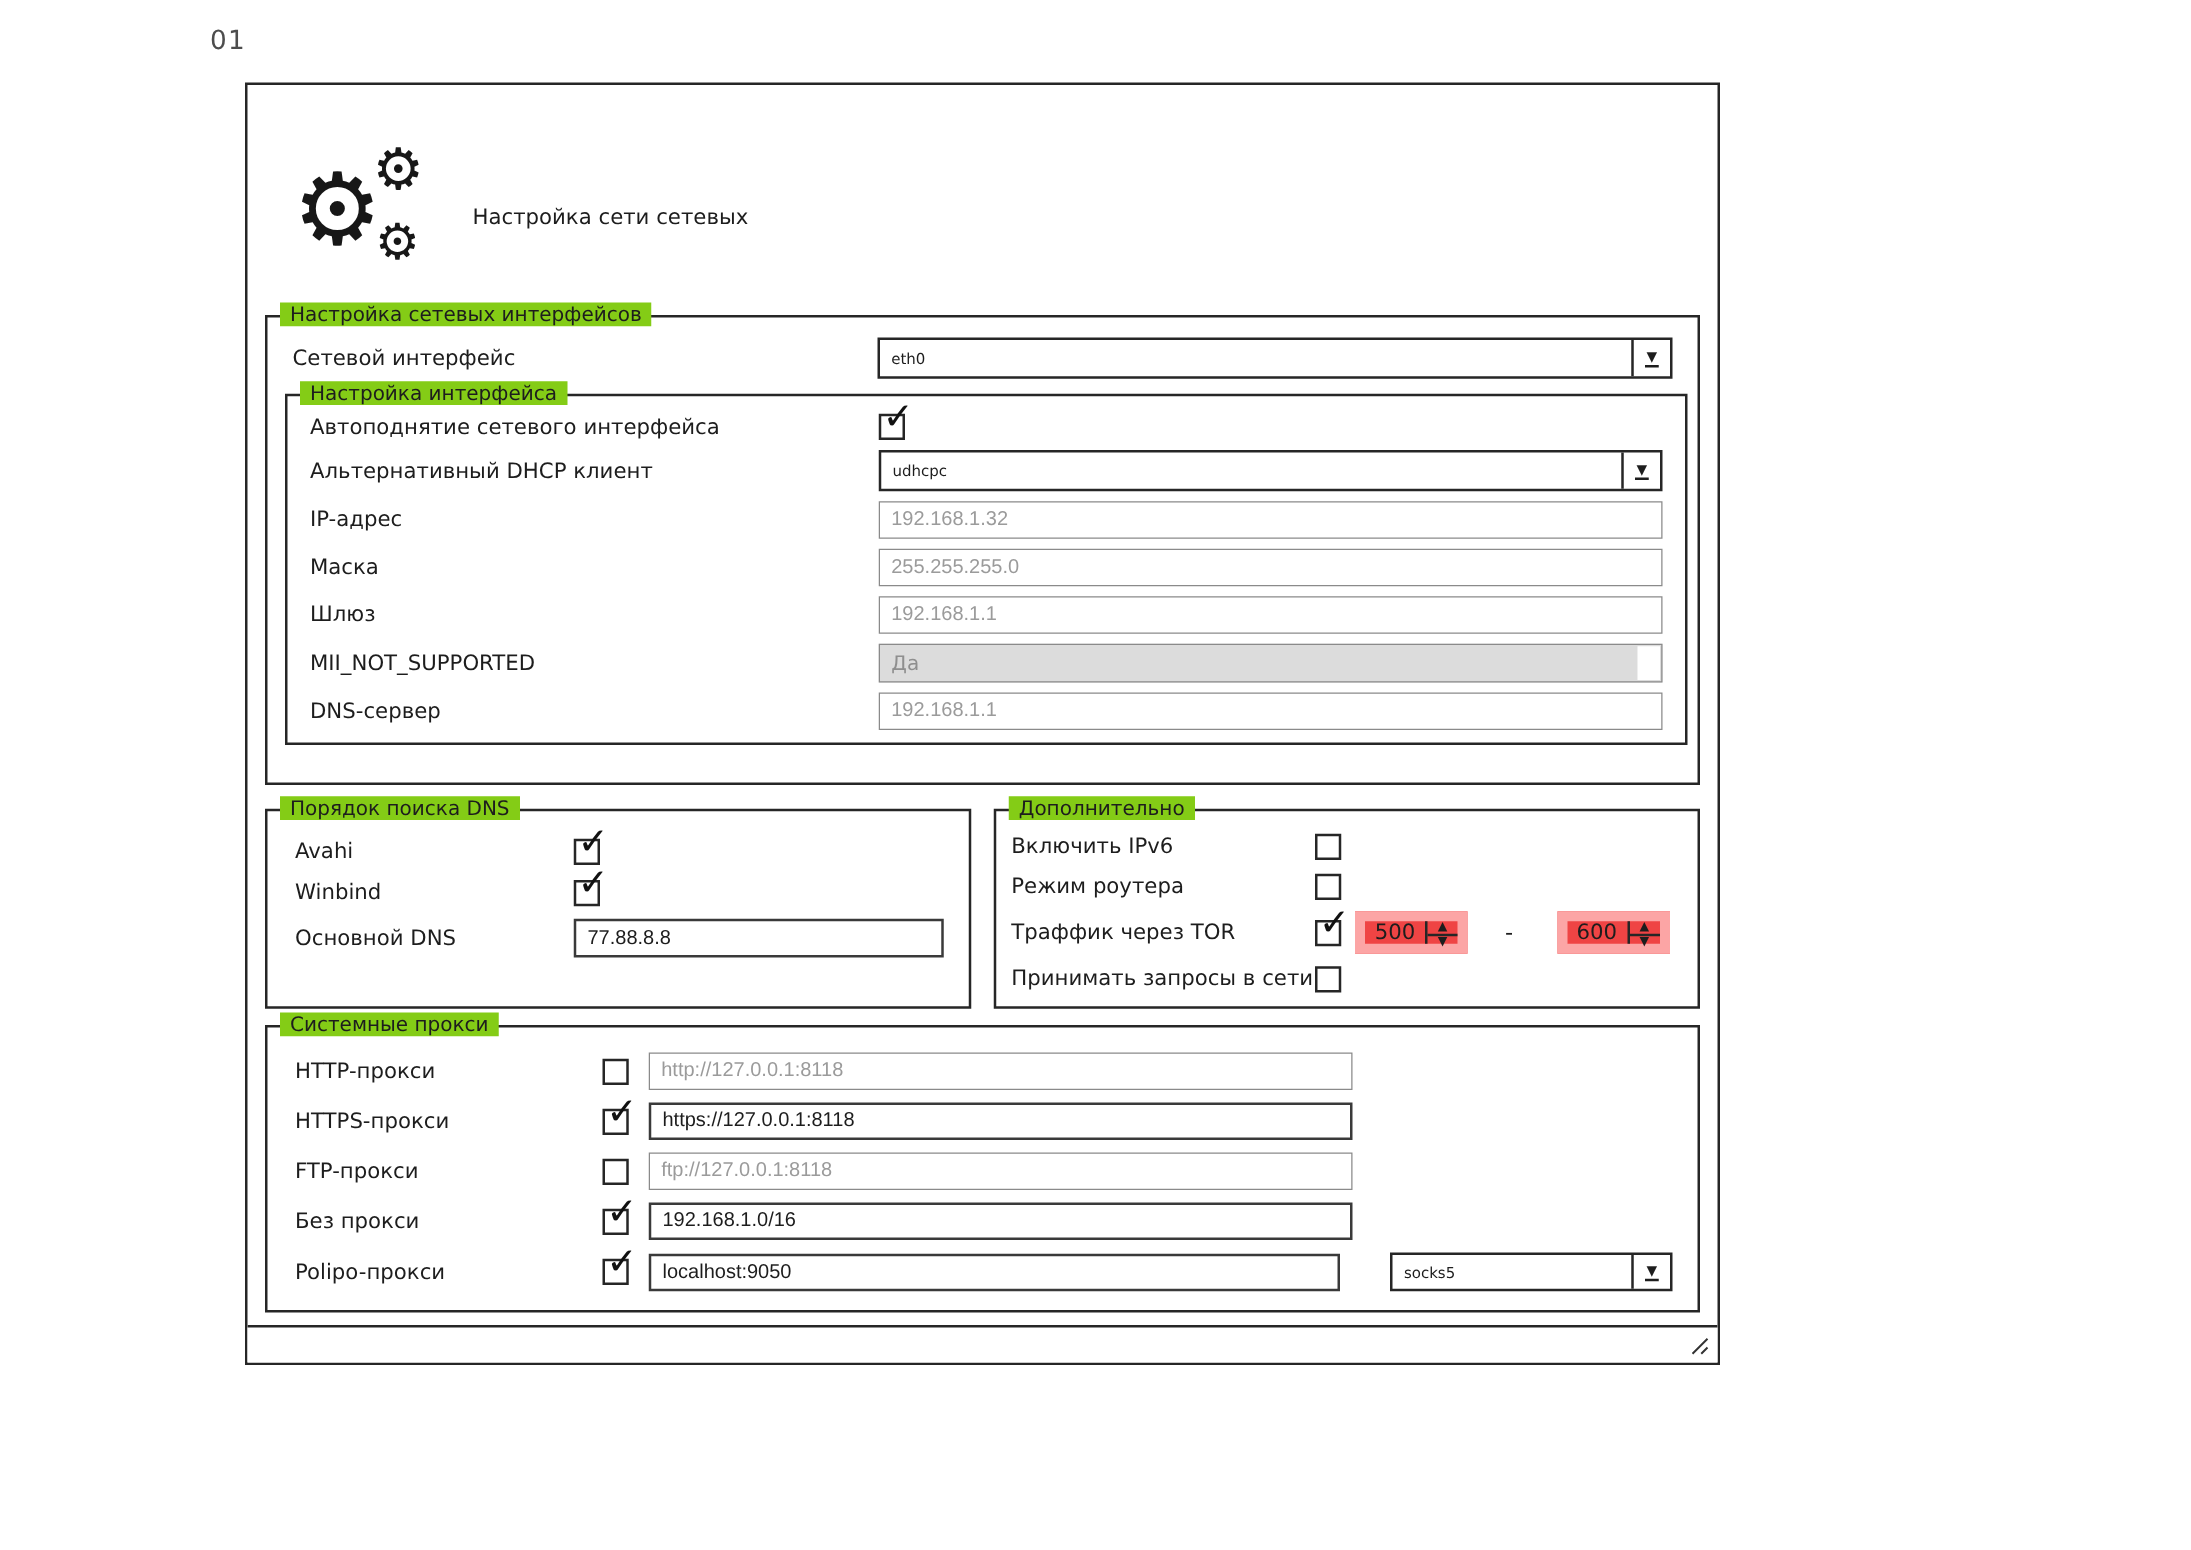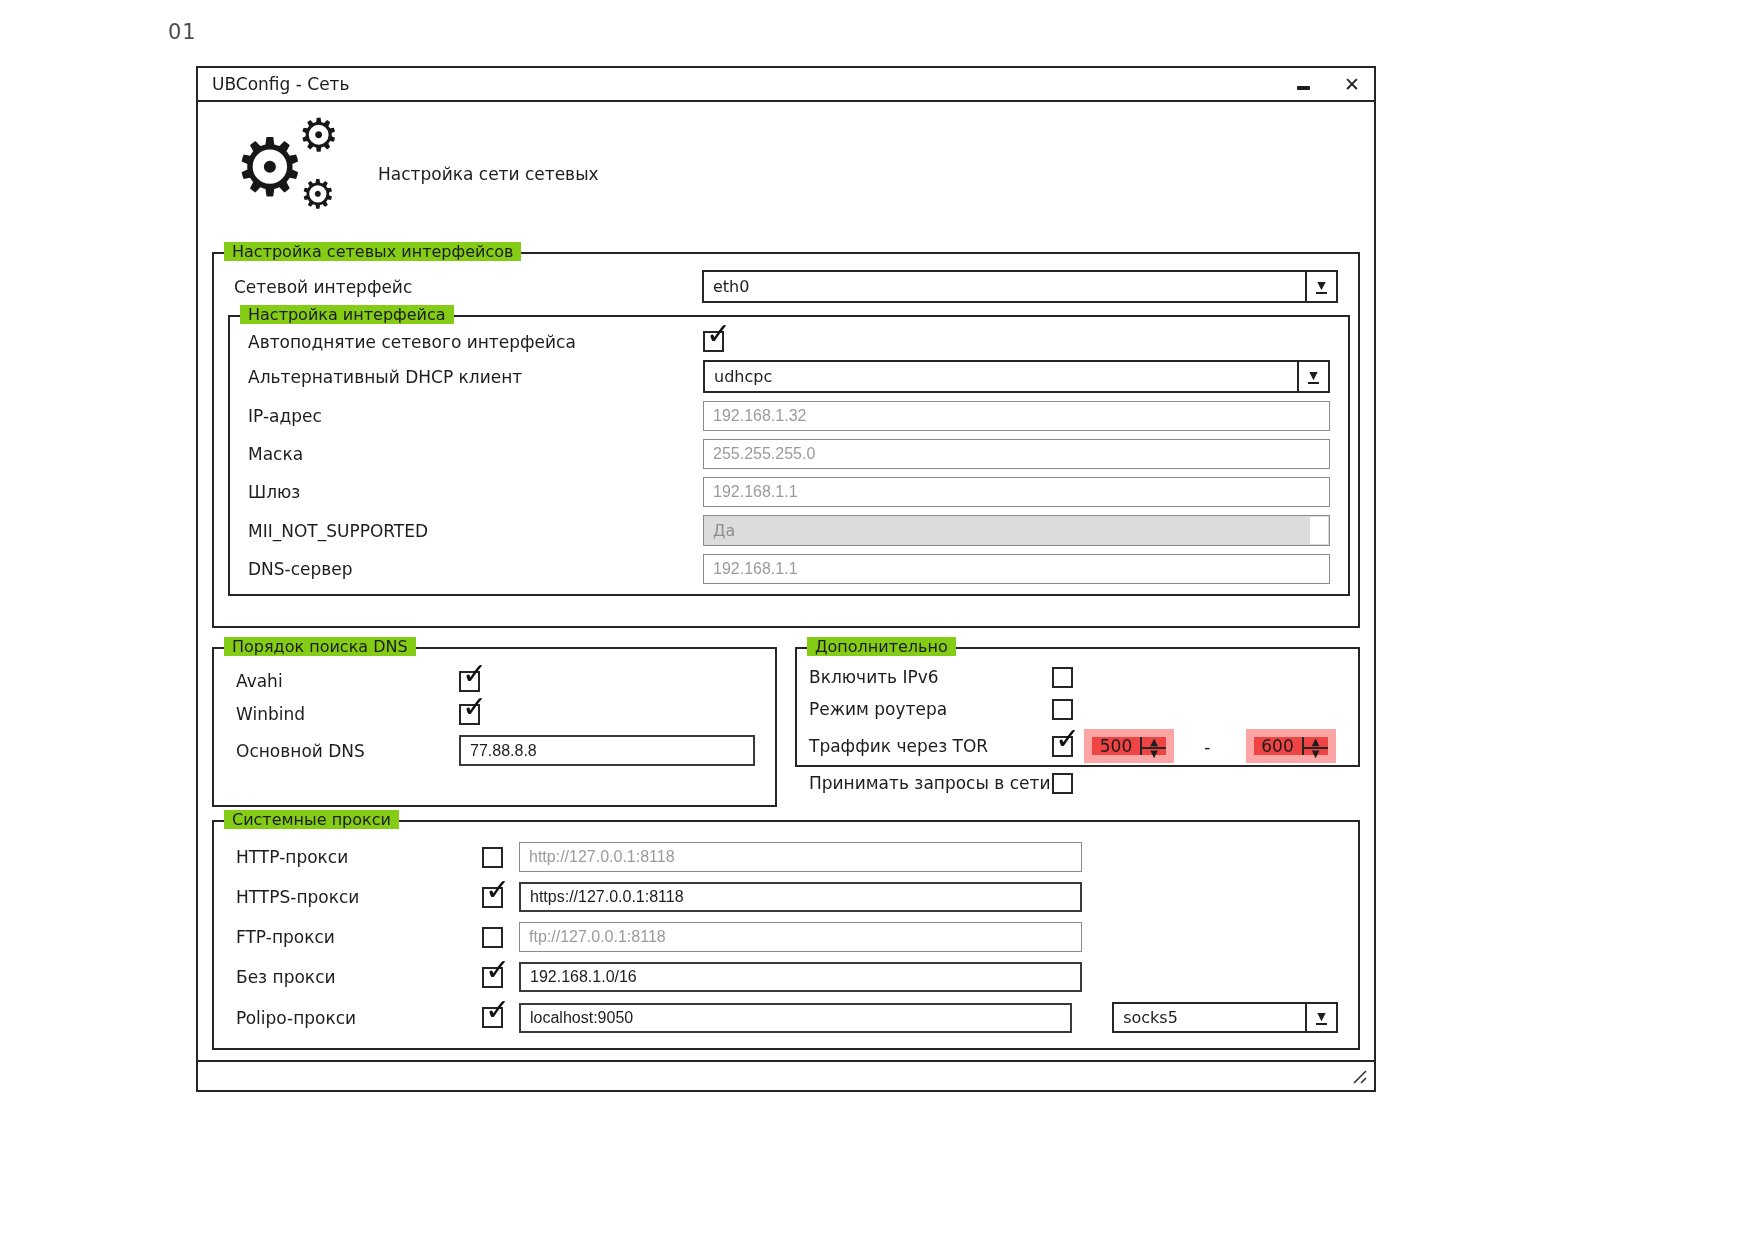--- a/index.html
+++ b/index.html
@@ -28,21 +28,21 @@
   .legend{position:absolute;top:-12px;left:10px;background:#84cc16;padding:0 8px;font-size:16px;white-space:nowrap}
 
   .frow{display:flex;align-items:center}
   .flabel{font-size:17px;flex-shrink:0}
 
   .text-input{border:2px solid #3a3a3a;height:31px;font-size:16px;padding:0 9px;font-family:Liberation Sans, sans-serif;color:#1d1d1d;background:#fff;outline:none;border-radius:0}
   .text-input::placeholder{color:#9b9b9b;opacity:1}
   .text-input.dim{border:1px solid #8a8a8a;height:30px}
 
   .dropdown{height:33px;border:2px solid #262626;display:flex;align-items:stretch;background:#fff;cursor:pointer}
-  .dd-value{flex:1;display:flex;align-items:center;padding:12px 9px;font-size:16px}
+  .dd-value{flex:1;display:flex;align-items:center;padding:12px 9px;font-size:12px}
   .dd-btn{width:31px;border-left:2px solid #262626;display:flex;align-items:center;justify-content:center}
   .dd-arrow{font-size:11px;border-bottom:2px solid #1d1d1d;line-height:1.2;padding:0 1px}
 
   .checkbox{width:21px;height:21px;border:2px solid #262626;position:relative;flex-shrink:0;background:#fff;cursor:pointer;display:inline-block}
   .checkbox .check{display:none;position:absolute;left:1px;top:-14px;font-size:30px;color:#111;line-height:1}
   .checkbox.checked .check{display:block}
 
   .spinbox{height:34px;width:90px;border:8px solid #fca5a5;display:flex;background:#ef4444;flex-shrink:0}
   .spin-value{flex:1;display:flex;align-items:center;justify-content:center;font-size:17px}
   .spin-btns{width:26px;border-left:2px solid #262626;display:flex;flex-direction:column}
@@ -58,49 +58,40 @@
   .g-netif .lbl-main{width:468px}
   .g-ifset{position:relative;border:2px solid #262626;margin:12px -12px 0 -6px;padding:14px 18px 10px 18px}
   .g-ifset .flabel{width:455px}
   .g-ifset .frow{margin-bottom:8px}
   .g-ifset .grow-field{flex:1}
 
   .g-dns{left:14px;top:579px;width:565px;height:160px;padding:20px 20px 0 22px}
   .g-dns .flabel{width:223px}
   .g-dns .frow{margin-bottom:9px;min-height:24px}
 
-  .g-add{left:597px;top:579px;width:565px;height:120px;padding:16px 12px 1px 12px}
+  .g-add{left:597px;top:579px;width:565px;height:160px;padding:16px 12px 1px 12px}
   .g-add .flabel{width:243px}
   .g-add .frow{margin-bottom:8px;min-height:24px}
 
   .g-proxy{left:14px;top:752px;width:1148px;height:230px;padding:20px 20px 0 22px}
   .g-proxy .flabel{width:246px}
   .g-proxy .frow{margin-bottom:10px}
   .g-proxy .proxy-input{margin-left:16px;width:563px;height:30px}
   .g-proxy .proxy-dd{margin-left:40px;width:230px;height:31px}
 
   .statusbar{position:absolute;left:0;right:0;bottom:0;height:30px;border-top:2px solid #262626;background:#fff}
   .resize-grip{position:absolute;right:6px;bottom:5px;width:18px;height:18px;cursor:nwse-resize}
 </style>
 </head>
 <body>
 
 <div class="page-label">01</div>
 
 <div class="window">
 
-  <div class="titlebar">
-    <span class="title">UBConfig - Сеть</span>
-    <div class="win-controls">
-      <span class="min-btn">
-        <span class="min-bar"></span>
-      </span>
-      <span class="close-btn">✕</span>
-    </div>
-  </div>
 
   <div class="gears">
     <span class="gear-lg">⚙</span>
     <span class="gear-sm1">⚙</span>
     <span class="gear-sm2">⚙</span>
   </div>
   <div class="header-title">Настройка сети сетевых</div>
 
   <div class="group g-netif">
     <span class="legend">Настройка сетевых интерфейсов</span>

